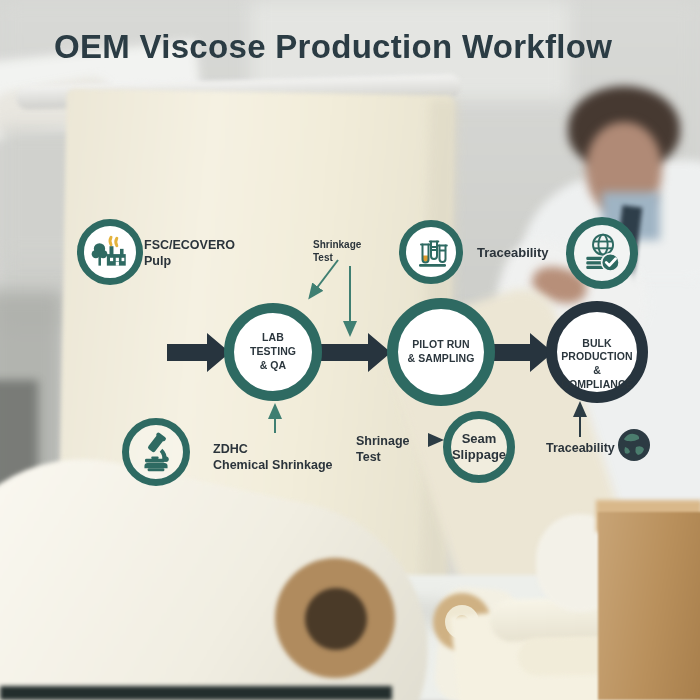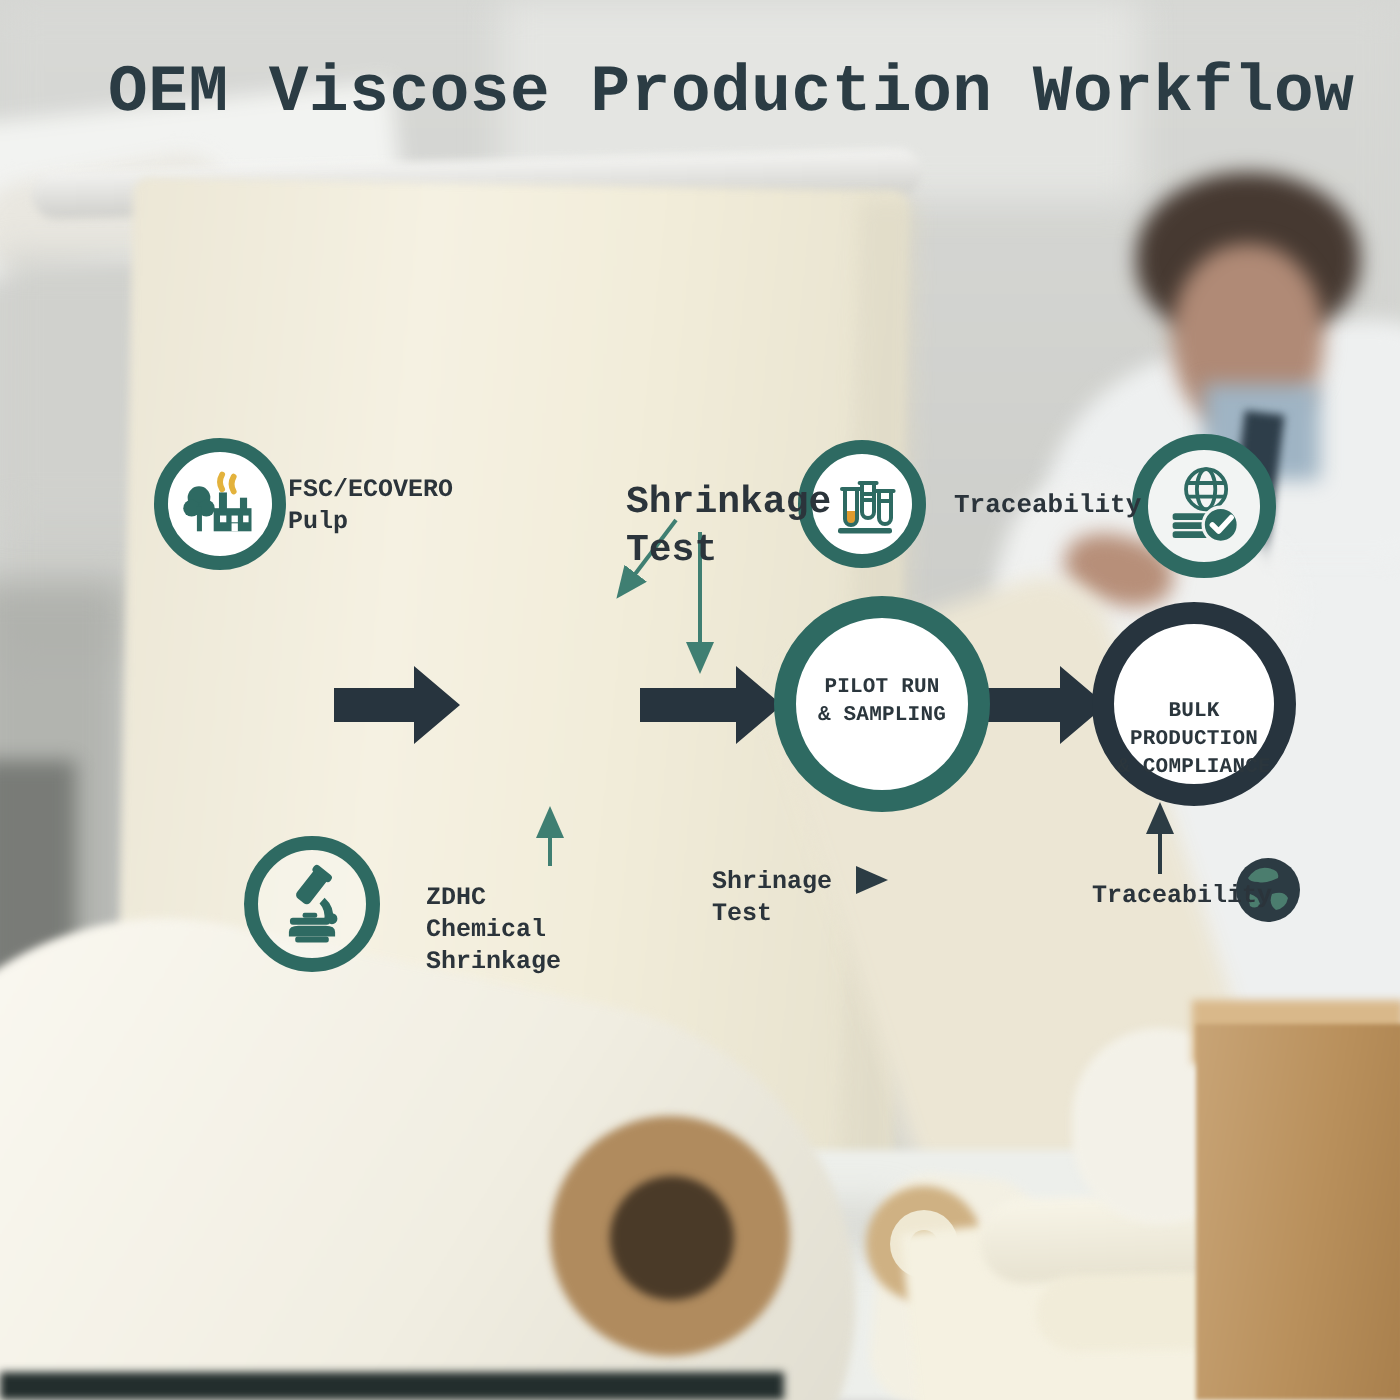--- a/index.html
+++ b/index.html
@@ -1,16 +1,16 @@
 <!DOCTYPE html>
 <html><head>
 <meta charset="utf-8">
 <style>
   html,body{margin:0;padding:0;background:#888;}
-  .canvas{position:relative;width:700px;height:700px;overflow:hidden;background:#d5d6d3;font-family:Liberation Mono, monospace;}
+  .canvas{position:relative;width:700px;height:700px;overflow:hidden;background:#d5d6d3;font-family:Liberation Sans, sans-serif;}
   .canvas *{box-sizing:border-box;}
   
   .bg, .bg div{position:absolute;}
   .blur1{filter:blur(2px);} .blur2{filter:blur(5px);} .blur3{filter:blur(9px);}
   
   .title{position:absolute;left:54px;top:28px;z-index:20;font-size:33px;font-weight:700;color:#2b3c44;letter-spacing:.3px;}
   svg.overlay{position:absolute;left:0;top:0;z-index:10;pointer-events:none;}
   .node{position:absolute;z-index:12;border-radius:50%;background:#fff;display:flex;align-items:center;justify-content:center;text-align:center;}
   .node .lbl{white-space:pre-line;font-weight:700;font-size:10.5px;line-height:1.32;color:#2b363d;letter-spacing:.1px;}
   .navy{border:11px solid #27343e;align-items:flex-end;}
@@ -83,20 +83,25 @@
 
     <line x1="338" y1="260" x2="310" y2="297" stroke="#3f7f72" stroke-width="2" marker-end="url(#mTeal)"></line>
     <line x1="350" y1="266" x2="350" y2="334" stroke="#3f7f72" stroke-width="2" marker-end="url(#mTeal)"></line>
     <line x1="275" y1="433" x2="275" y2="406" stroke="#3f7f72" stroke-width="2" marker-end="url(#mTeal)"></line>
     <line x1="429" y1="440" x2="441" y2="440" stroke="#2c3c44" stroke-width="2" marker-end="url(#mDark)"></line>
     <line x1="580" y1="437" x2="580" y2="404" stroke="#2c3c44" stroke-width="2" marker-end="url(#mDark)"></line>
   </svg>
 
   <div class="title">OEM Viscose Production Workflow</div>
 
+  <div class="node teal" style="left:224px;top:303px;width:98px;height:98px;border-width:10px;">
+    <div class="lbl">LAB
+TESTING
+&amp; QA</div>
+  </div>
   <div class="node teal" style="left:387px;top:298px;width:108px;height:108px;">
     <div class="lbl">PILOT RUN
 &amp; SAMPLING</div>
   </div>
   <div class="node navy" style="left:546px;top:301px;width:102px;height:102px;">
     <div class="lbl">BULK
 PRODUCTION
 &amp; COMPLIANCE</div>
   </div>
 
@@ -168,35 +173,39 @@
         <path d="M26,17 q5,4.5 4,11 l-4.2,0 q0.8-5-2.2-8.2 z"></path>
         <circle cx="29.5" cy="27" r="2.6"></circle>
         <rect x="9.5" y="26.5" width="19" height="3.4" rx="1.4"></rect>
         <rect x="15.5" y="24.2" width="7" height="2.4" rx="1"></rect>
         <path d="M9,35.5 h22 v-2.2 q0-3-4.5-3 h-13 q-4.5,0-4.5,3 z"></path>
         <rect x="12" y="35.5" width="16" height="2.8" rx="1.2"></rect>
       </g>
     </svg>
   </div>
 
+  <div class="icir" style="left:443px;top:411px;width:72px;height:72px;border:8px solid #2e6a62;background:rgba(252,250,242,.35);">
+    <div class="seam-lbl">Seam
+Slippage</div>
+  </div>
 
   <div class="icir" style="left:616px;top:427px;width:36px;height:36px;">
     <svg width="36" height="36" viewBox="0 0 36 36">
       <circle cx="18" cy="18" r="16" fill="#2c3b43"></circle>
       <g fill="#4b7d6e">
         <path d="M8,12 q4,-6 10,-5 q6,1 5,5 q-6,3 -10,2 q-4,0 -5,-2 z"></path>
         <path d="M20,20 q6,-2 8,2 q-1,5 -6,6 q-4,-3 -2,-8 z"></path>
         <path d="M9,20 q4,1 5,5 q-2,3 -5,1 q-1,-4 0,-6 z"></path>
       </g>
     </svg>
   </div>
 
   <div class="ann center" style="left:144px;top:237px;width:92px;">FSC/ECOVERO
 Pulp</div>
-  <div class="ann center" style="left:313px;top:239px;width:82px;font-size:19px;">Shrinkage
+  <div class="ann center" style="left:313px;top:239px;width:82px;font-size:10px;">Shrinkage
 Test</div>
   <div class="ann" style="left:477px;top:245px;width:90px;font-size:13px;">Traceability</div>
   <div class="ann center" style="left:213px;top:441px;width:124px;">ZDHC
 Chemical Shrinkage</div>
   <div class="ann" style="left:356px;top:433px;width:76px;">Shrinage Test</div>
   <div class="ann" style="left:546px;top:440px;width:66px;">Traceability</div>
 
 </div>
 
 </body></html>

